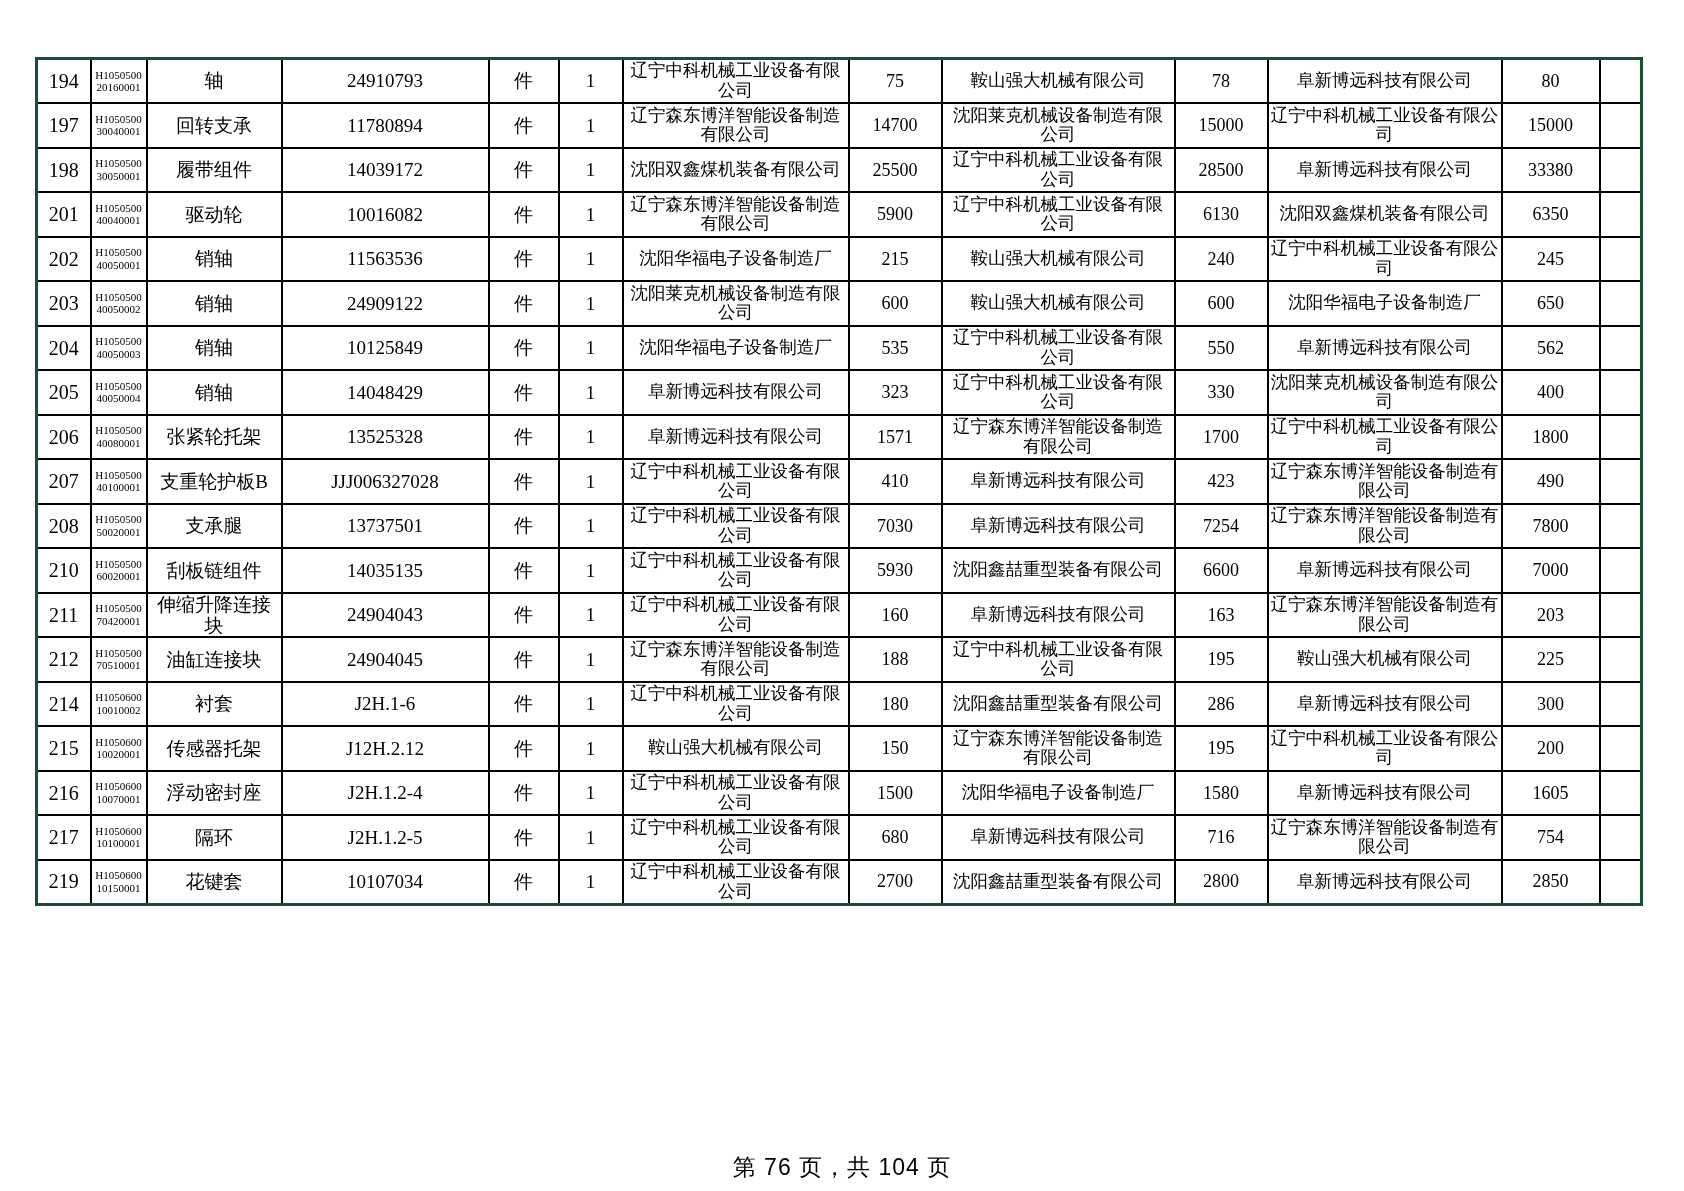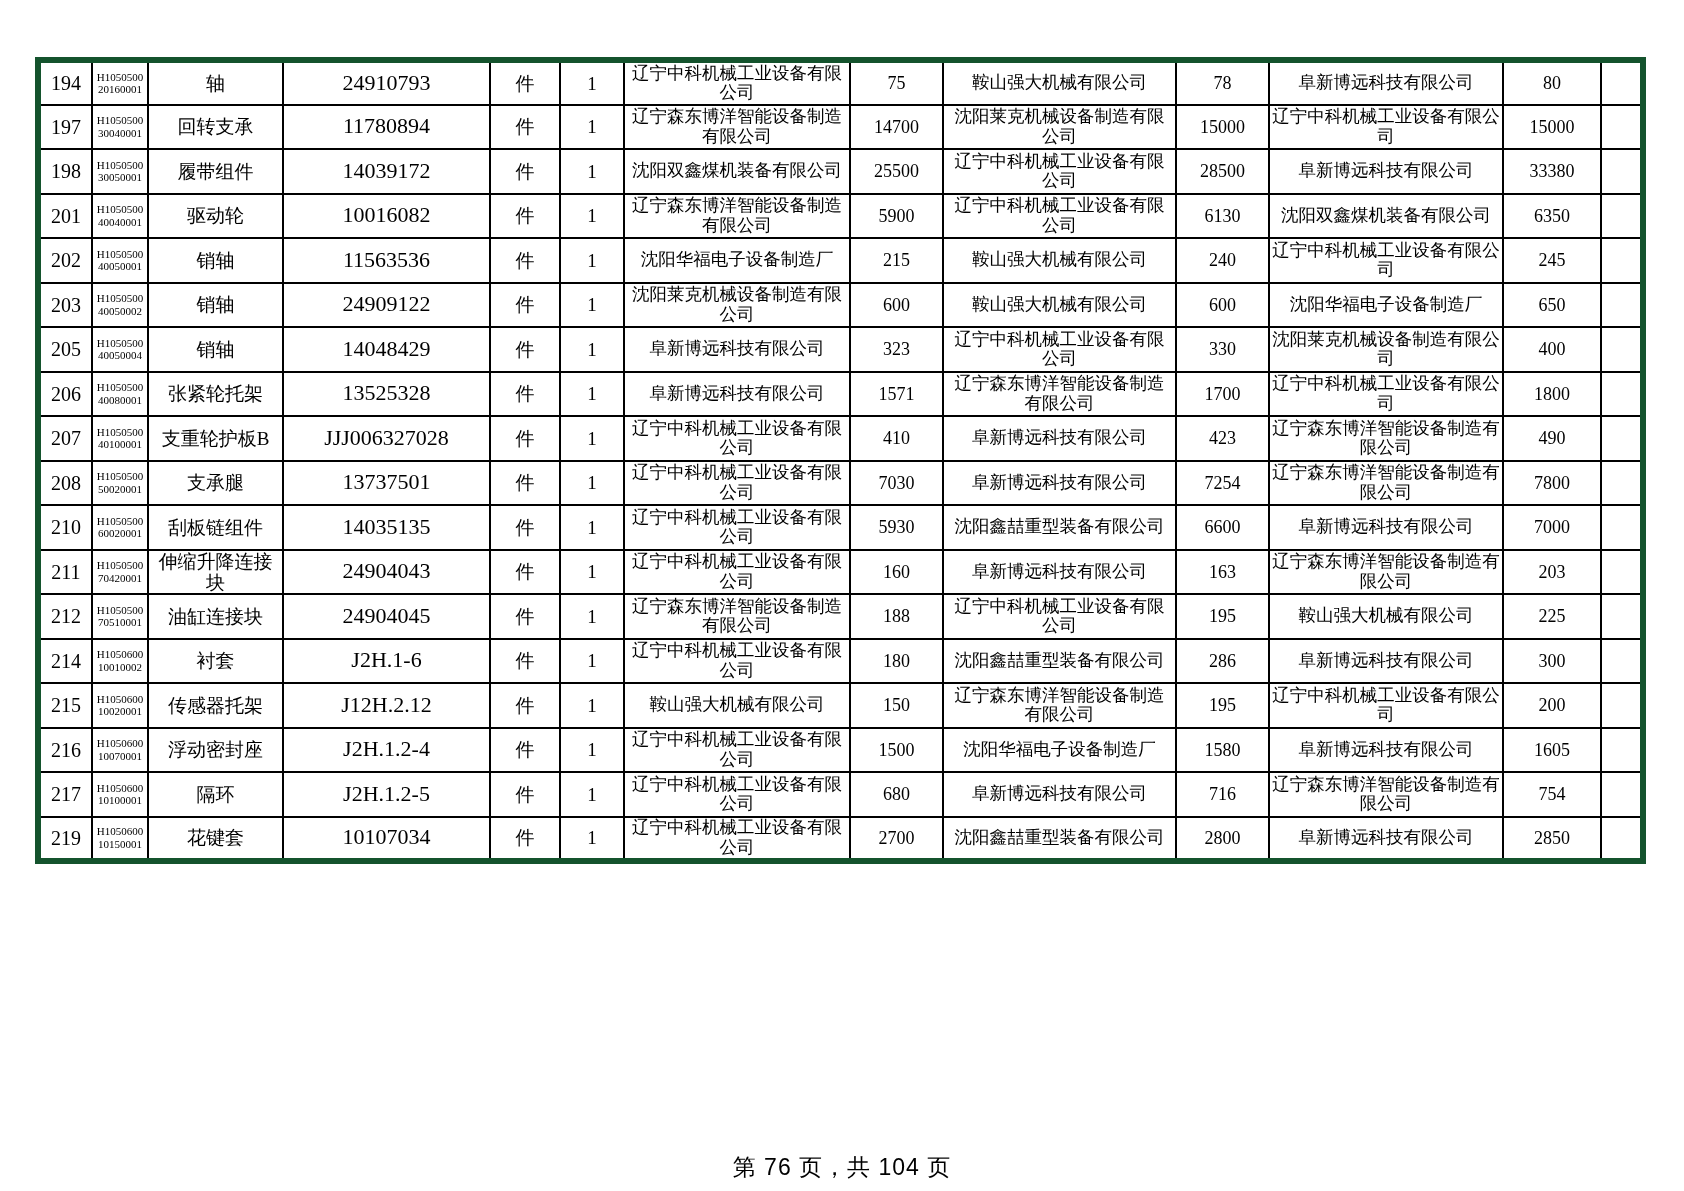--- a/index.html
+++ b/index.html
@@ -16,36 +16,36 @@
     background: #ffffff;
     overflow: hidden;
   }
   table.quote {
     position: absolute;
     left: 35px;
     top: 57px;
     width: 1605px;
     border-collapse: collapse;
     table-layout: fixed;
-    border: 6px solid #14532d;
+    border: 3px solid #14532d;
   }
   table.quote td {
     border: 2px solid #000000;
     text-align: center;
     vertical-align: middle;
     padding: 0 2px;
     overflow: hidden;
     line-height: 1.12;
   }
   table.quote tr { height: 44.5px; }
 
   td.col-no      { font-size: 20px; }
   td.col-code    { font-size: 11px; line-height: 1.25; padding: 0 1px; }
   td.col-name    { font-size: 19px; }
-  td.col-part    { font-size: 22px; }
+  td.col-part    { font-size: 19px; }
   td.col-unit    { font-size: 19px; }
   td.col-qty     { font-size: 19px; }
   td.col-supplier{ font-size: 17.5px; }
   td.col-price   { font-size: 18px; }
   td.col-blank   { }
 
   .code-line { display: block; white-space: nowrap; }
 
   #footer {
     position: absolute;
@@ -182,20 +182,38 @@
           <td class="col-qty">1</td>
           <td class="col-supplier">沈阳莱克机械设备制造有限公司</td>
           <td class="col-price">600</td>
           <td class="col-supplier">鞍山强大机械有限公司</td>
           <td class="col-price">600</td>
           <td class="col-supplier">沈阳华福电子设备制造厂</td>
           <td class="col-price">650</td>
           <td class="col-blank"></td>
         </tr>
         <tr>
+          <td class="col-no">204</td>
+          <td class="col-code">
+            <span class="code-line">H1050500</span>
+            <span class="code-line">40050003</span>
+          </td>
+          <td class="col-name">销轴</td>
+          <td class="col-part">10125849</td>
+          <td class="col-unit">件</td>
+          <td class="col-qty">1</td>
+          <td class="col-supplier">沈阳华福电子设备制造厂</td>
+          <td class="col-price">535</td>
+          <td class="col-supplier">辽宁中科机械工业设备有限公司</td>
+          <td class="col-price">550</td>
+          <td class="col-supplier">阜新博远科技有限公司</td>
+          <td class="col-price">562</td>
+          <td class="col-blank"></td>
+        </tr>
+        <tr>
           <td class="col-no">205</td>
           <td class="col-code">
             <span class="code-line">H1050500</span>
             <span class="code-line">40050004</span>
           </td>
           <td class="col-name">销轴</td>
           <td class="col-part">14048429</td>
           <td class="col-unit">件</td>
           <td class="col-qty">1</td>
           <td class="col-supplier">阜新博远科技有限公司</td>

